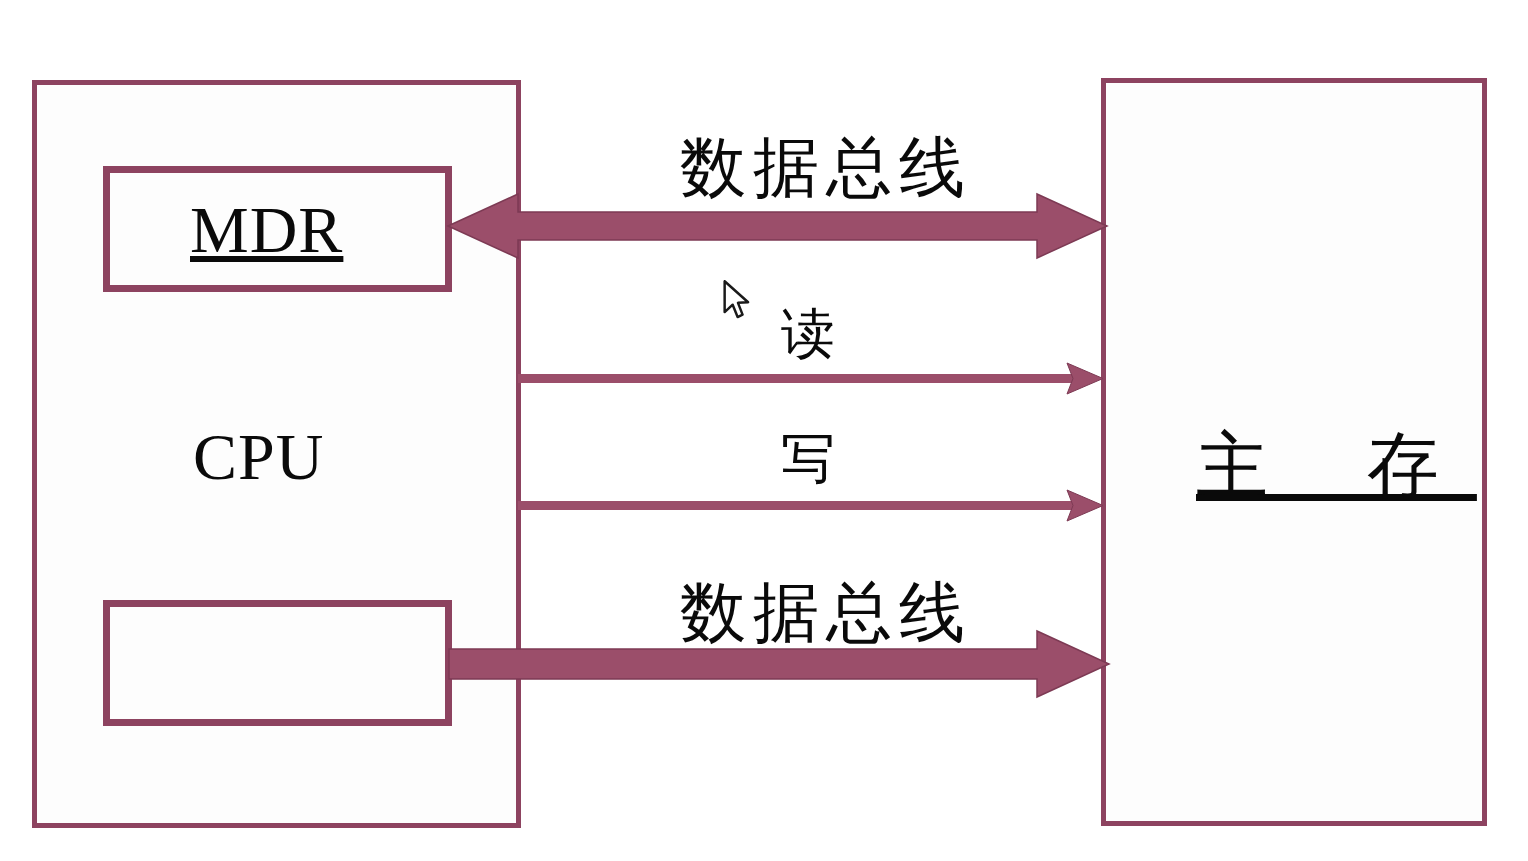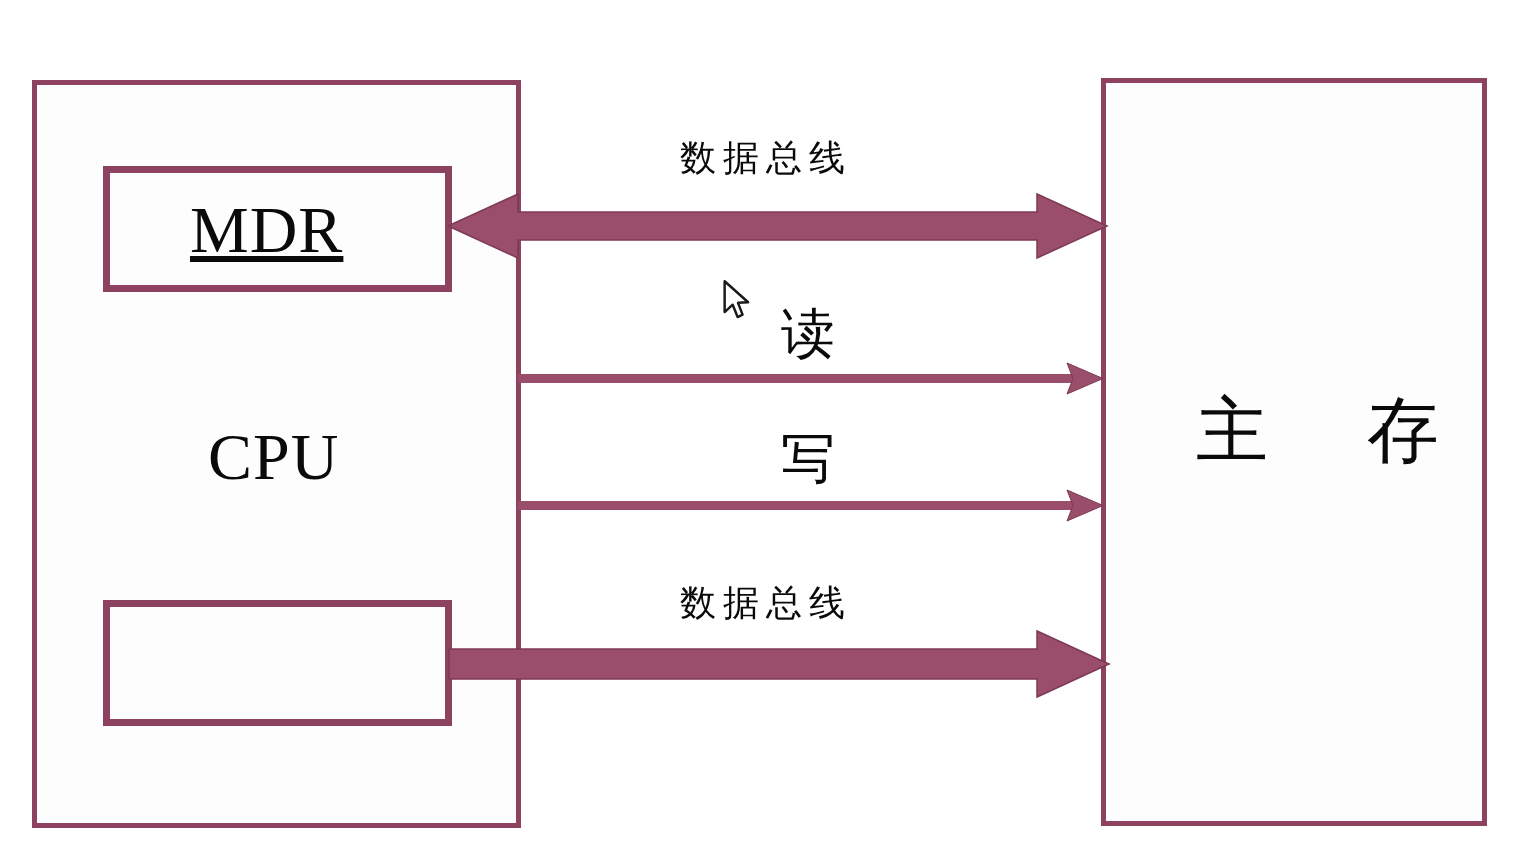--- a/index.html
+++ b/index.html
@@ -55,22 +55,23 @@
   }
   .cpu-label {
     font-size: 66px;
     letter-spacing: 1px;
   }
   .mem-label {
     font-size: 72px;
     letter-spacing: 38px;
   }
   .bus-label {
-    font-size: 36px;
+    font-size: 66px;
     letter-spacing: 7px;
+    font-family: Liberation Mono, monospace;
   }
   .sig-label {
     font-size: 54px;
     letter-spacing: 4px;
   }
 
   
   .arrow-svg {
     position: absolute;
     overflow: visible;
@@ -83,29 +84,29 @@
     height: 42px;
   }
 </style>
 </head>
 <body>
 
 <div id="canvas">
 
   <div class="box box-outer" style="left:32px; top:80px; width:489px; height:748px;"></div>
 
-  <div class="lbl lbl-latin cpu-label" style="left:193px; top:424px;margin-left:15px;">CPU</div>
+  <div class="lbl lbl-latin cpu-label" style="left:193px; top:424px;">CPU</div>
 
   <div class="box box-reg" style="left:103px; top:166px; width:349px; height:126px;"></div>
   <div class="lbl lbl-latin reg-label" style="left:190px; top:197px;text-decoration:underline;">MDR</div>
 
   <div class="box box-reg" style="left:103px; top:600px; width:349px; height:126px;"></div>
 
   <div class="box box-outer" style="left:1101px; top:78px; width:386px; height:748px;"></div>
-  <div class="lbl lbl-cjk mem-label" style="left:1196px; top:394px;">主 存</div>
+  <div class="lbl lbl-cjk mem-label" style="left:1196px; top:429px;text-decoration:underline;">主 存</div>
 
   <svg class="arrow-svg" style="left:440px; top:180px; width:675px; height:90px;" viewBox="0 0 675 90">
 
     <polygon points="8,46 78,14 78,32 597,32 597,14 667,46 597,78 597,60 78,60 78,78" fill="#9b4e6a" stroke="#7d3a54" stroke-width="1.5"></polygon>
   </svg>
   <div class="lbl lbl-cjk bus-label" style="left:680px; top:140px;">数据总线</div>
 
   <svg class="arrow-svg" style="left:515px; top:362px; width:590px; height:34px;" viewBox="0 0 590 34">
     <line x1="3" y1="16.5" x2="560" y2="16.5" stroke="#9b4e6a" stroke-width="9"></line>
     <polygon points="588,16.5 552,1 558,16.5 552,32" fill="#9b4e6a" stroke="#7d3a54" stroke-width="1"></polygon>

